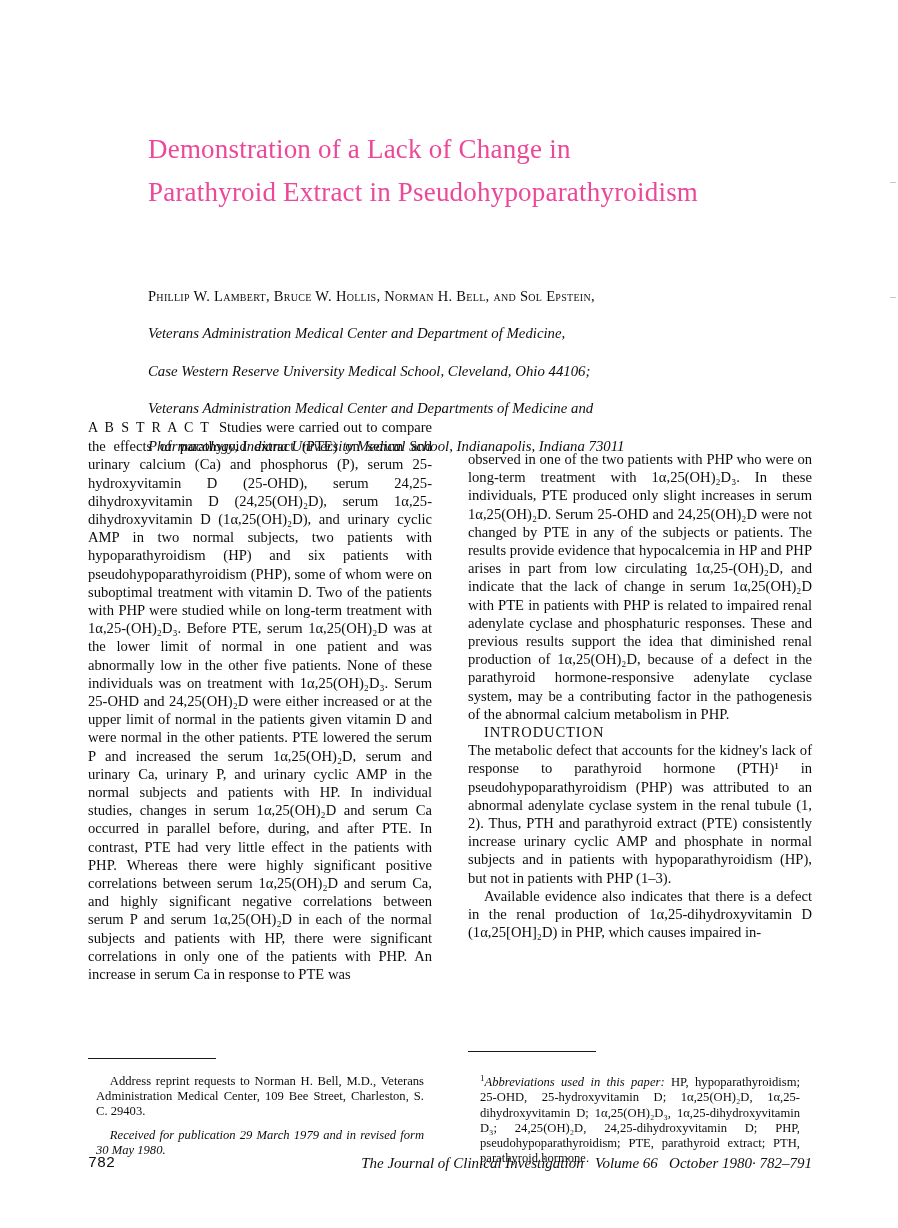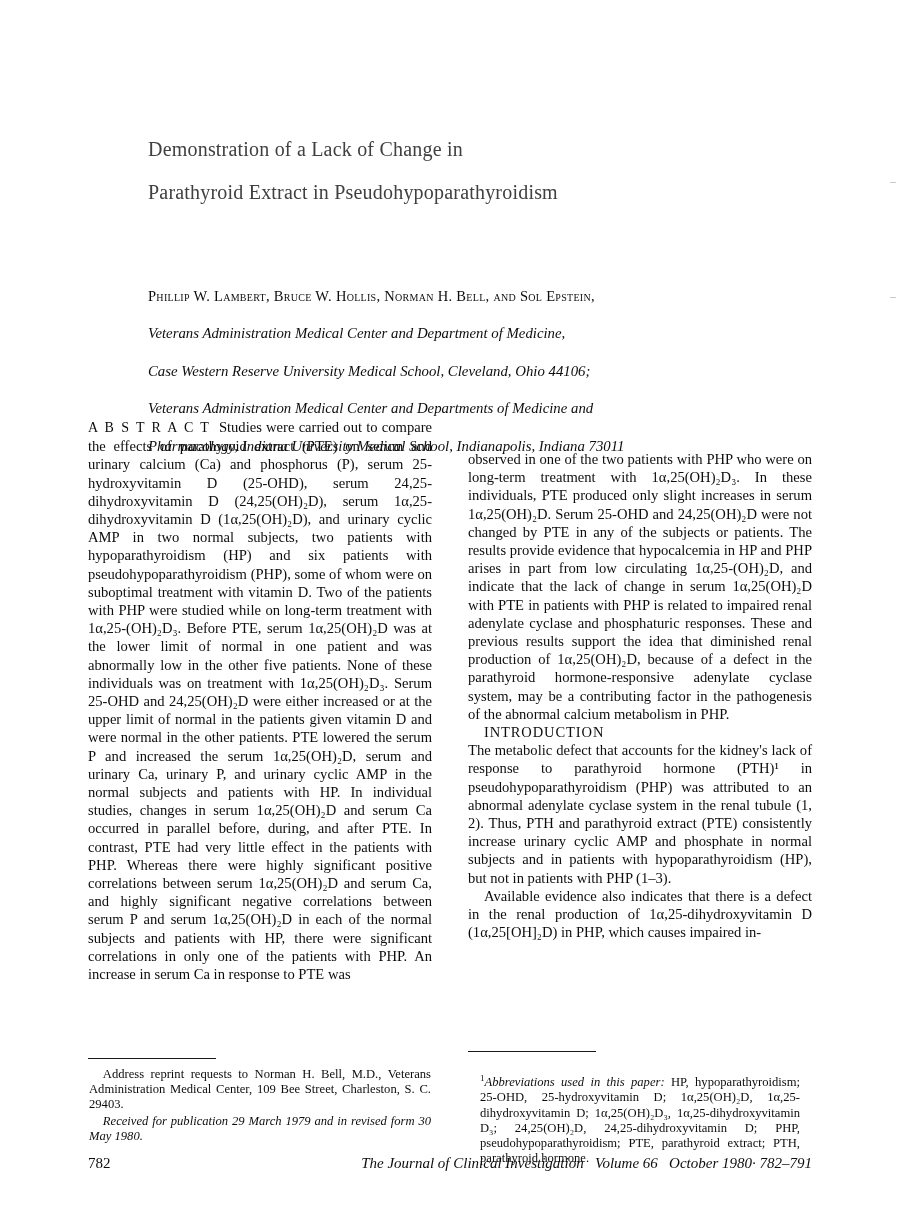--- a/index.html
+++ b/index.html
@@ -23,24 +23,24 @@
     height: 1228px;
   }
   .title-block {
     position: absolute;
     left: 148px;
     top: 128px;
     width: 620px;
   }
   .title-line {
     font-family: "Liberation Serif", serif;
-    font-size: 20px;
+    font-size: 27px;
     line-height: 43px;
     letter-spacing: 0.2px;
-    color: #404040;
+    color: #ec4899;
     white-space: nowrap;
   }
   .authors {
     position: absolute;
     left: 148px;
     top: 287px;
     width: 640px;
     font-size: 14.5px;
     line-height: 19px;
   }
@@ -95,21 +95,21 @@
   }
   .fn-left {
     position: absolute;
     left: 88px;
     top: 1066px;
     width: 344px;
     font-size: 12.6px;
     line-height: 15.2px;
     text-align: justify;
   }
-  .fn-left p { margin: 1px; text-indent: 1.1em; }
+  .fn-left p { margin: 8px; text-indent: 1.1em; }
   .fn-right {
     position: absolute;
     left: 468px;
     top: 1059px;
     width: 344px;
     font-size: 12.6px;
     line-height: 15.2px;
     text-align: justify;
   }
   .fn-right p { margin: 12px; text-indent: 0; }
@@ -119,21 +119,21 @@
     position: absolute;
     left: 88px;
     top: 1155px;
     width: 724px;
     font-size: 15px;
   }
   .folio {
     position: absolute;
     left: 0;
     top: 0;
-    font-family: Liberation Serif, serif;
+    font-family: Liberation Mono, monospace;
     font-size: 15px;
   }
   .journal-line {
     position: absolute;
     right: 0;
     top: 0;
     font-style: italic;
     font-size: 15px;
     white-space: nowrap;
   }

